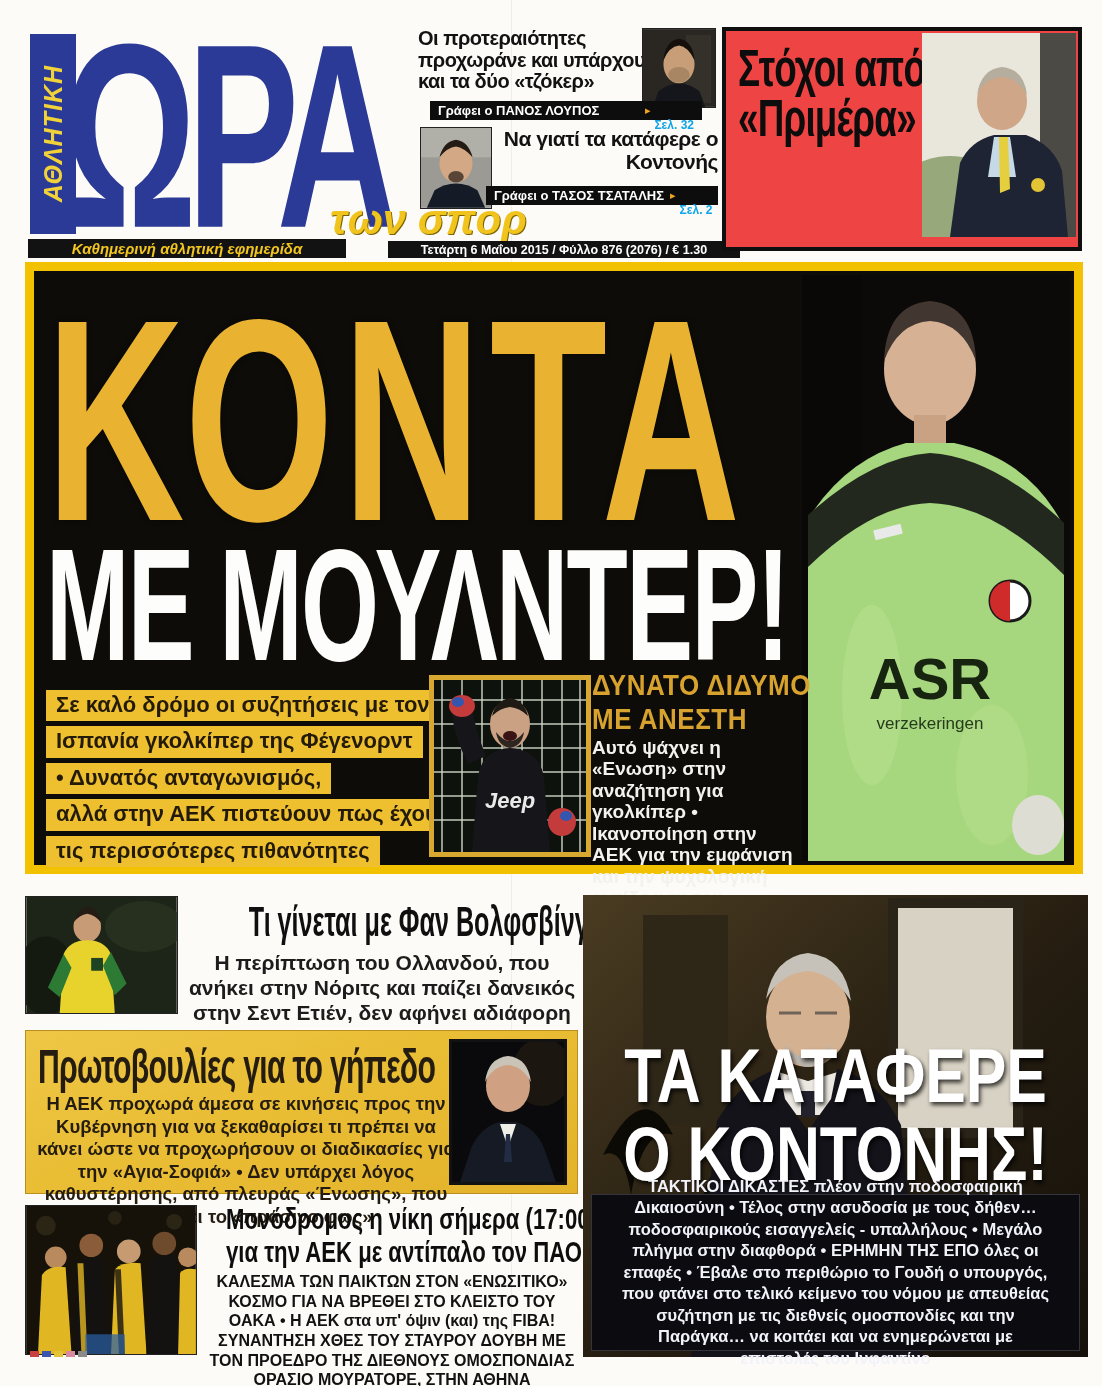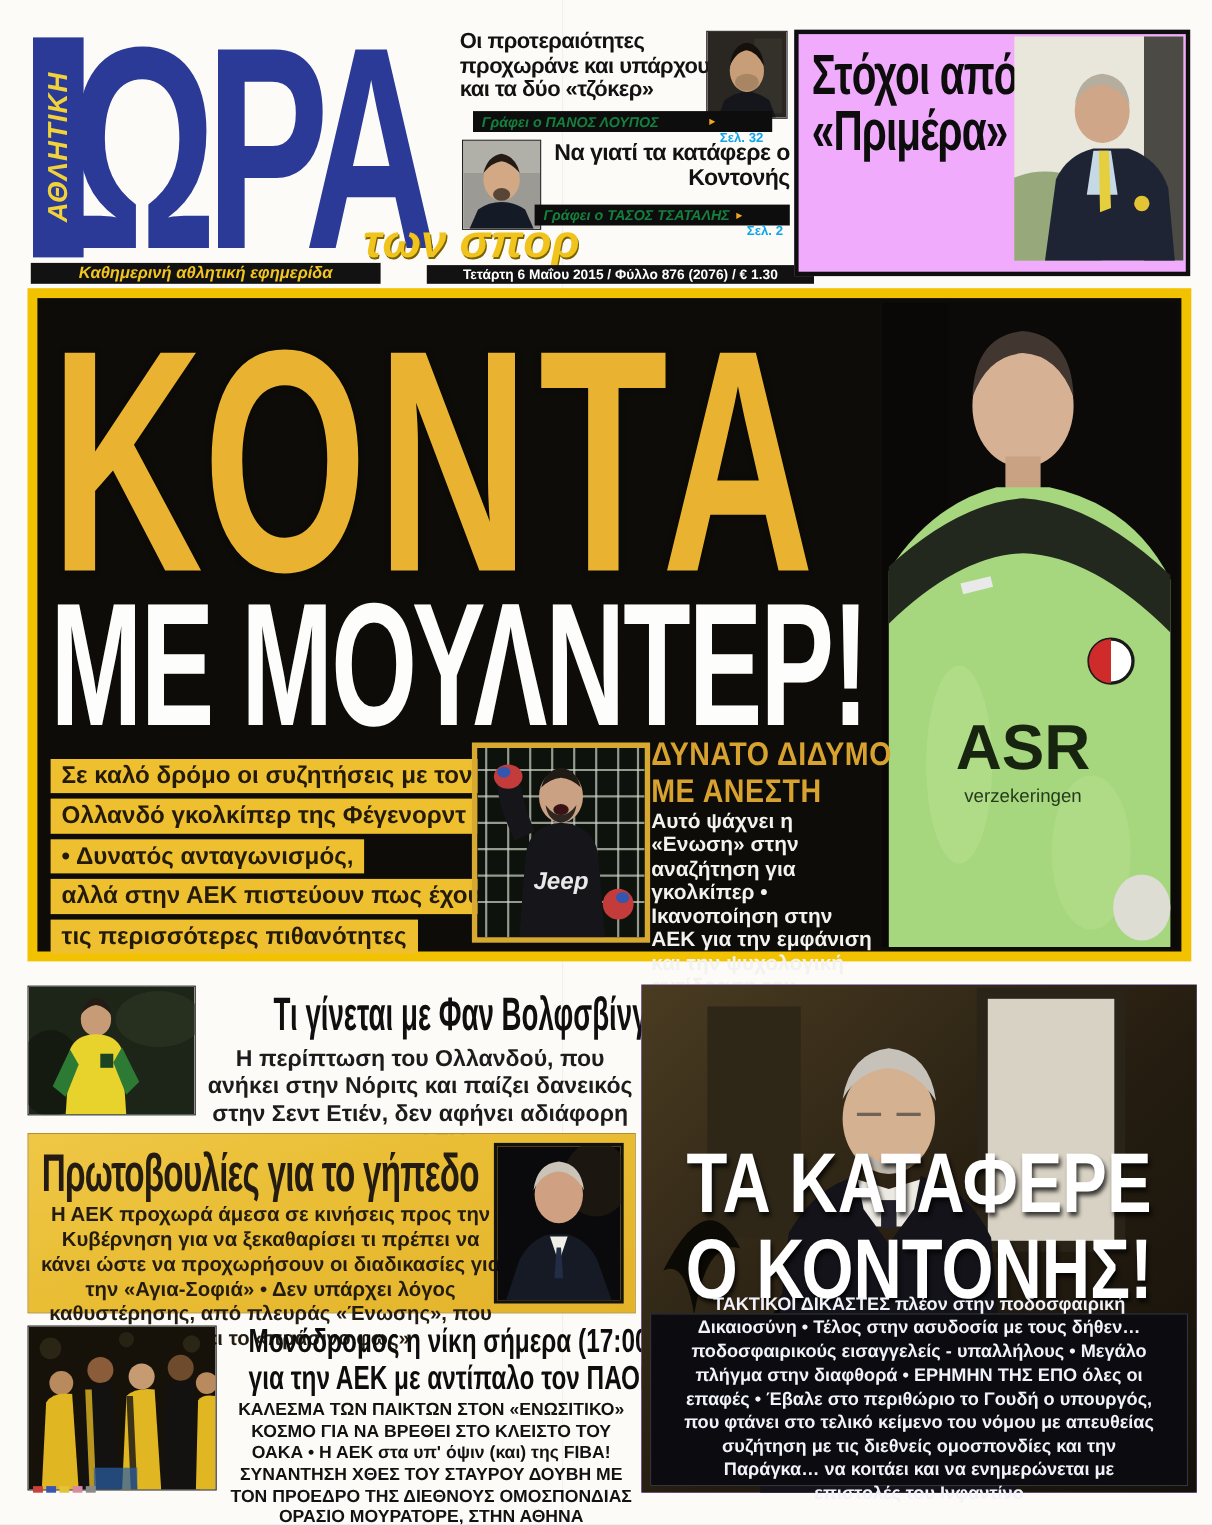--- a/index.html
+++ b/index.html
@@ -24,31 +24,31 @@
             align-items:center;justify-content:center;}
   .date-text{color:#ffffff;font-weight:700;font-size:12.5px;white-space:nowrap;}
 
   
   .art1-headline{left:418px;top:28px;width:240px;font-size:20px;line-height:1.08;font-weight:800;
                  color:#121212;letter-spacing:-0.5px;}
   .art2-headline{left:493px;top:128px;width:225px;text-align:right;font-size:21px;line-height:1.08;
                  font-weight:800;color:#121212;letter-spacing:-0.5px;}
   .byline-bar{height:19px;background:#0d0d0d;display:flex;align-items:center;gap:6px;
               padding:0 8px;box-sizing:border-box;}
-  .byline-bar .by{color:#15803d;font-weight:700;font-style:italic;font-size:13px;white-space:nowrap;}
+  .byline-bar .by{color:#ffffff;font-weight:700;font-size:13px;white-space:nowrap;}
   .byline-bar .arrow{color:#f2a71f;font-size:11px;}
   .byline-bar .pref{color:#0ea5e9;font-weight:700;font-size:12px;white-space:nowrap;margin-top:28px;}
   .bl1{left:430px;top:101px;width:272px;justify-content:space-between;}
   .bl2{left:486px;top:186px;width:232px;justify-content:space-between;}
   .art-photo{border:1px solid #222;box-sizing:border-box;}
   .ph-loupos{left:642px;top:28px;width:74px;height:80px;}
   .ph-tsatalis{left:420px;top:127px;width:72px;height:82px;}
 
   
-  .trbox{left:722px;top:27px;width:360px;height:224px;border:4px solid #0f0f0f;background:#f0abfc;
+  .trbox{left:722px;top:27px;width:360px;height:224px;border:4px solid #0f0f0f;background:#ef4444;
          box-sizing:border-box;}
   .trb-h{position:absolute;left:12px;top:12px;color:#0d0d0d;font-weight:800;font-size:46px;
          line-height:0.98;letter-spacing:-1px;transform:scale(0.8,1.12);transform-origin:left top;
          white-space:nowrap;}
   .trb-body{position:absolute;left:14px;top:130px;width:186px;font-size:20px;font-weight:700;
             line-height:1.22;color:#1d1d1d;}
   .trb-photo{position:absolute;left:196px;top:2px;width:154px;height:204px;}
 
   
   .mainpanel{left:25px;top:262px;width:1058px;height:612px;background:#f2c200;padding:9px;
@@ -199,21 +199,21 @@
         <text x="128" y="424" font-size="58" font-weight="bold" fill="#17240f" text-anchor="middle" font-family="Liberation Sans, sans-serif">ASR</text>
         <text x="128" y="454" font-size="17" fill="#263a1c" text-anchor="middle" font-family="Liberation Sans, sans-serif">verzekeringen</text>
         <ellipse cx="236" cy="550" rx="26" ry="30" fill="#ddddd4"></ellipse>
       </svg>
 
       <div class="hl1">ΚΟΝΤΑ</div>
       <div class="hl2">ΜΕ ΜΟΥΛΝΤΕΡ!</div>
 
       <div class="deck">
         <div class="deck-line">Σε καλό δρόμο οι συζητήσεις με τον</div>
-        <div class="deck-line">Ολλανδό γκολκίπερ της Φέγενορντ</div>
+        <div class="deck-line">Ισπανία γκολκίπερ της Φέγενορντ</div>
         <div class="deck-line">• Δυνατός ανταγωνισμός,</div>
         <div class="deck-line">αλλά στην ΑΕΚ πιστεύουν πως έχουν</div>
         <div class="deck-line">τις περισσότερες πιθανότητες</div>
       </div>
 
       <svg class="inset" viewBox="0 0 152 172">
         <rect width="152" height="172" fill="#0e120c"></rect>
         <path d="M8 0 V172 M28 0 V172 M48 0 V172 M68 0 V172 M88 0 V172 M108 0 V172 M128 0 V172 M146 0 V172" stroke="#cdd4c6" stroke-width="2" fill="none" opacity="0.7"></path>
         <path d="M0 20 H152 M0 44 H152 M0 68 H152 M0 92 H152 M0 116 H152 M0 140 H152" stroke="#cdd4c6" stroke-width="2" fill="none" opacity="0.7"></path>
         <path d="M18 34 Q20 56 34 84 L52 76 Q42 52 38 28 Z" fill="#15151a"></path>

